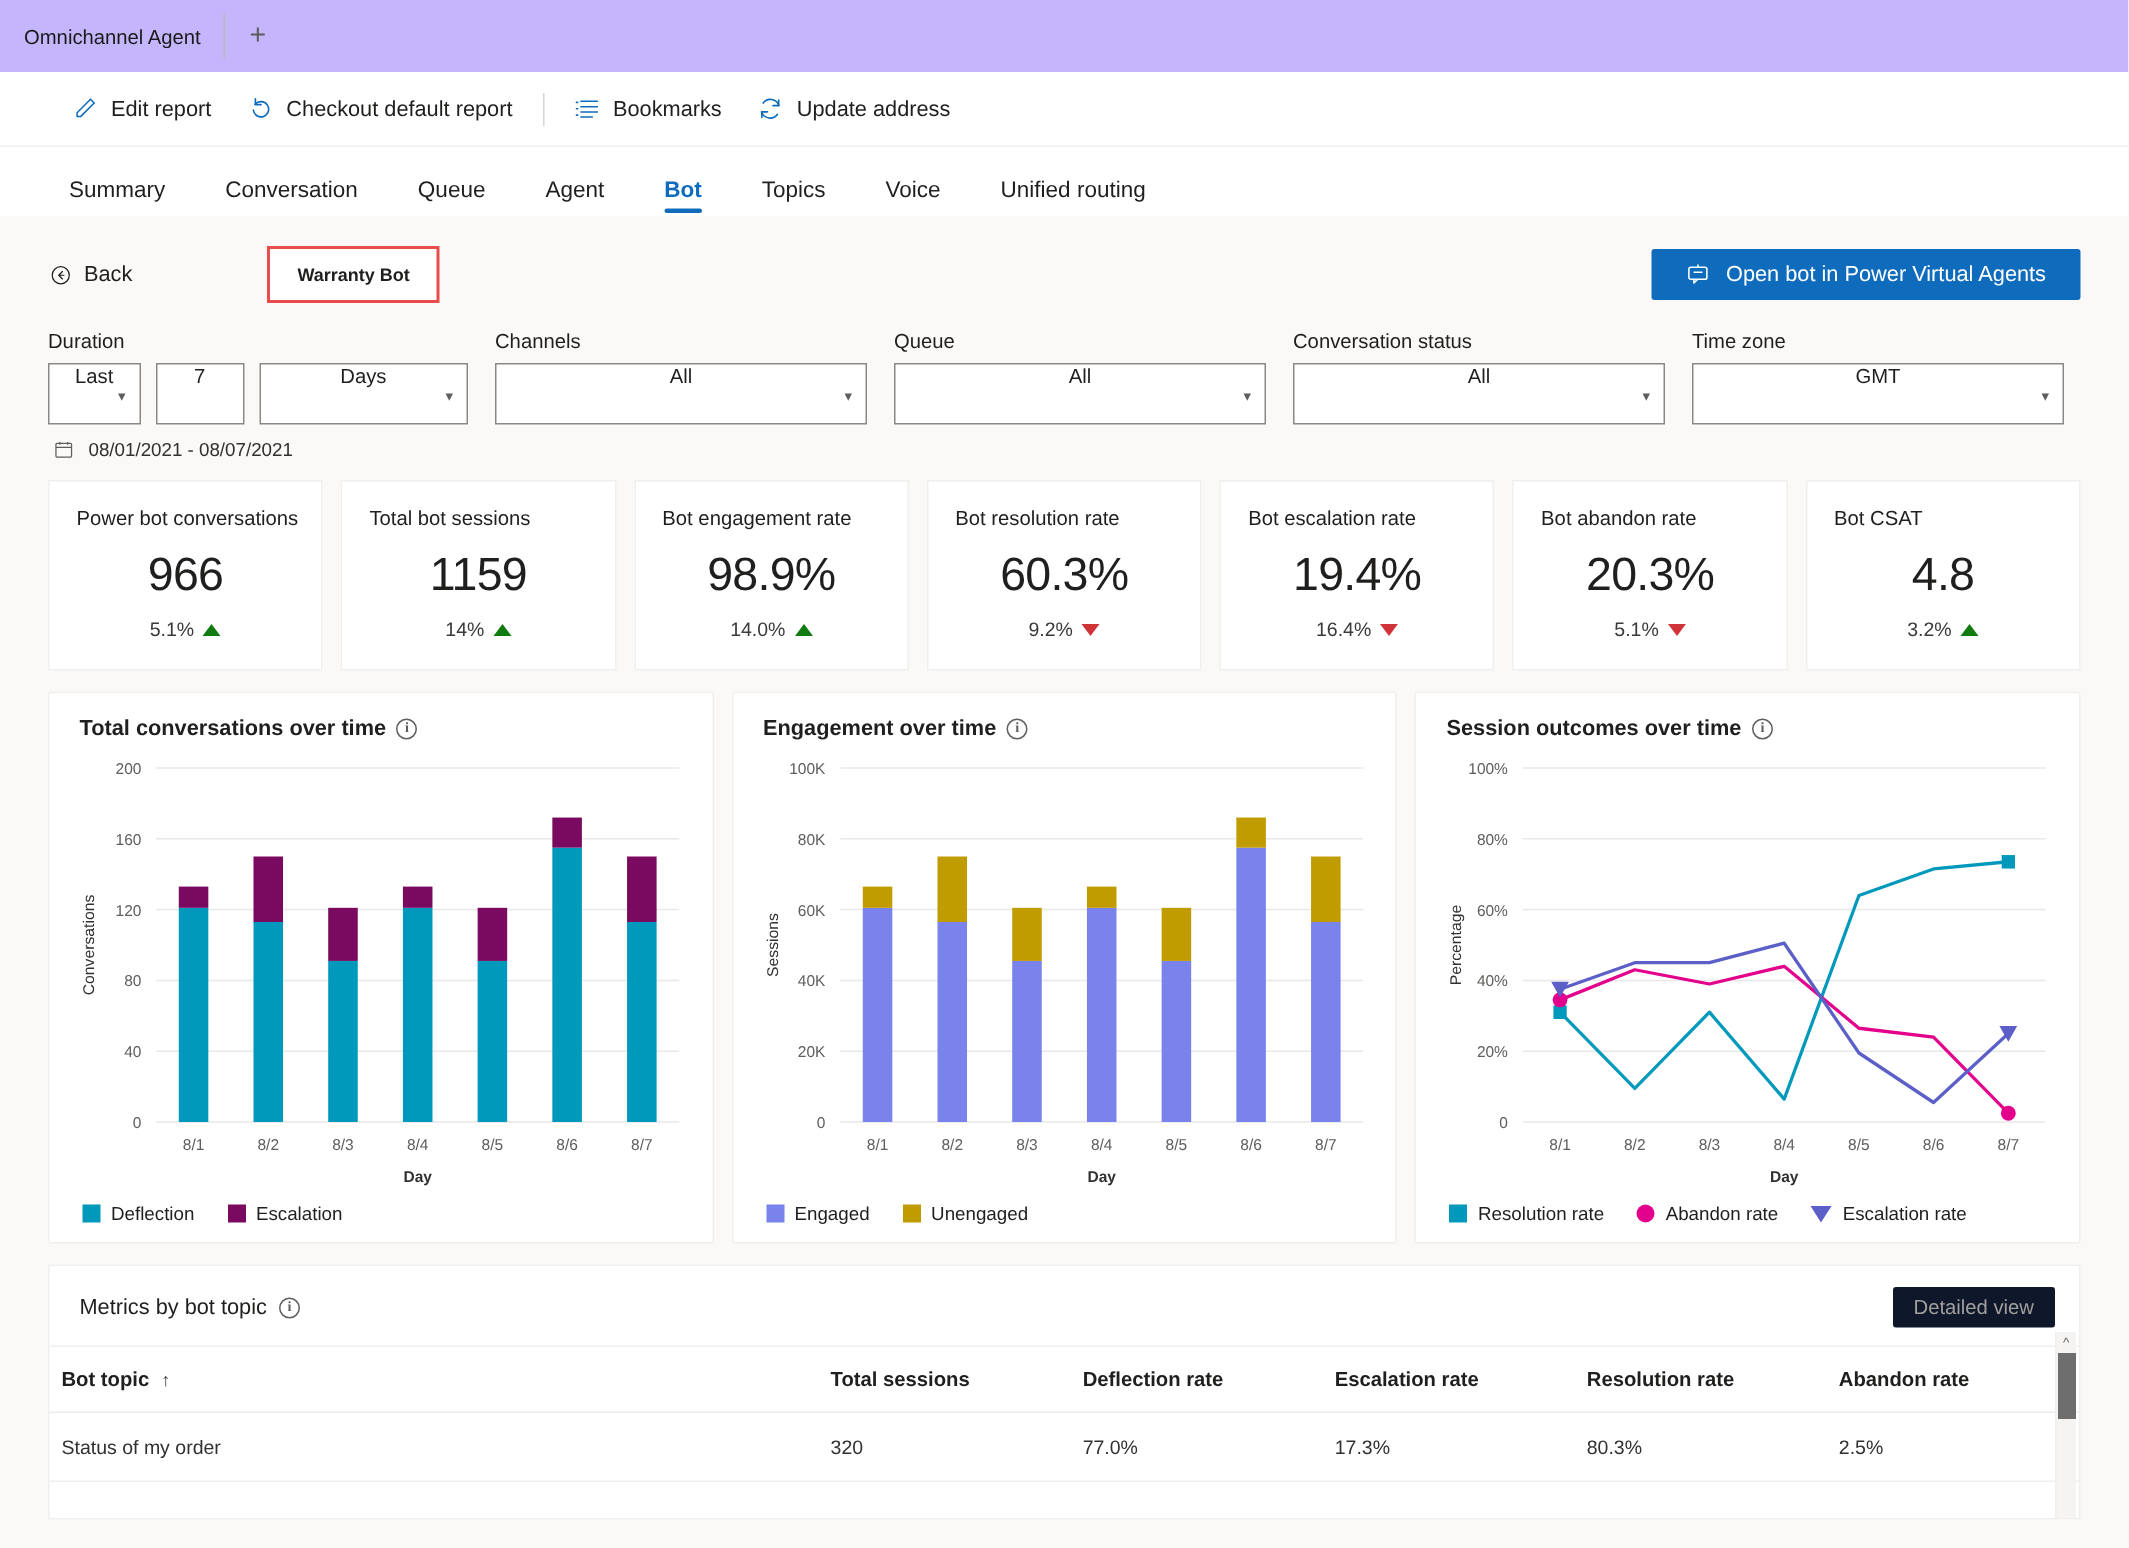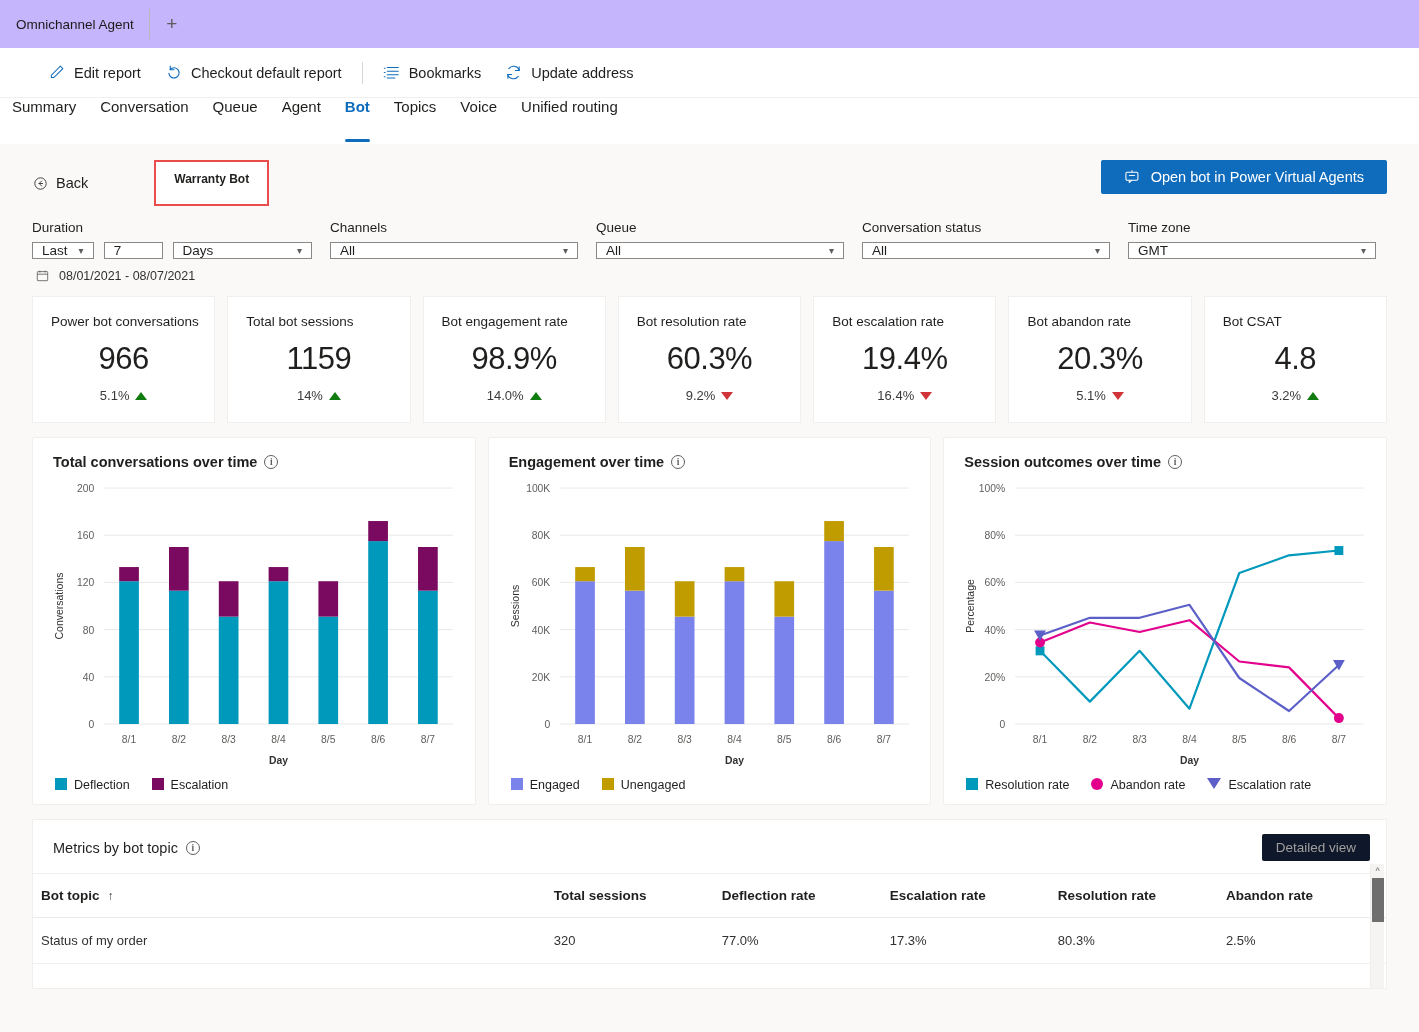--- a/index.html
+++ b/index.html
@@ -44,58 +44,58 @@
   .cmd{
     display:flex; align-items:center; gap:9px; font-size:14.5px; color:#201f1e;
     padding:6px 12px; cursor:pointer; white-space:nowrap;
   }
   .cmdsep{ width:1px; height:22px; background:#d6d6d6; margin:0 8px; }
   .ic{ display:inline-flex; width:17px; height:17px; align-items:center; justify-content:center; }
   .ic svg{ display:block; }
 
   
   .navtabs{
-    height:46px; display:flex; gap:0px;
+    height:46px; display:flex; align-items:flex-end; padding-left:34px; gap:16px;
     background:#ffffff;
   }
   .navtab{
     font-size:15px; color:#201f1e; padding:0 12px 9px 12px; cursor:pointer;
     position:relative; white-space:nowrap;
   }
   .navtab.sel{ font-weight:bold; color:#0f6cbd; }
   .navtab.sel::after{
     content:""; position:absolute; left:12px; right:12px; bottom:2px; height:3px;
     background:#0f6cbd; border-radius:2px;
   }
 
   
   .page{ background:#faf9f8; padding:0 0 0 0; height:898px; position:relative; }
 
   .headerrow{
-    display:flex; padding:16px 32px 0 32px; height:62px;
+    display:flex; align-items:center; padding:16px 32px 0 32px; height:62px;gap:24px;
   }
   .backbtn{ display:flex; align-items:center; gap:7px; font-size:14.5px; color:#201f1e; cursor:pointer; }
   .botname{
     margin-left:66px; border:2px solid #ea4b4b; padding:10px 18px;
     font-size:12px; font-weight:bold; color:#201f1e; background:#fff;
   }
   .pvabtn{
     margin-left:auto; background:#0f6cbd; color:#fff; font-size:14.5px;
     padding:0 23px; height:34px; display:flex; align-items:center; gap:10px;
     border-radius:2px; cursor:pointer; white-space:nowrap;
   }
 
   
   .filters{ display:flex; padding:14px 32px 0 32px; gap:18px; }
   .fgroup{ display:flex; flex-direction:column; }
   .flabel{ font-size:13.5px; color:#201f1e; margin-bottom:7px; }
   .fctl{
-    height:17px; border:1px solid #8a8886; background:#fff; display:flex;
+    height:41px; border:1px solid #8a8886; background:#fff; display:flex;
     align-items:center; padding:0 9px; font-size:13.5px; color:#201f1e;
-    cursor:pointer; position:relative;
+    cursor:pointer; position:relative;flex-direction:column;
   }
   .fctl .chev{ margin-left:auto; color:#605e5c; font-size:10px; }
   .durrow{ display:flex; gap:10px; }
   .daterange{
     display:flex; align-items:center; gap:8px; font-size:12.5px; color:#323130;
     padding:8px 0 0 34px;
   }
 
   
   .kpis{ display:flex; gap:12px; padding:12px 32px 0 32px; }
@@ -117,21 +117,21 @@
     padding:16px 14px 12px 14px; height:368px; display:flex; flex-direction:column;
   }
   .cardtitle{ font-size:14.5px; font-weight:bold; color:#201f1e; display:flex; align-items:center; gap:7px; padding-left:6px;}
   .infoi{
     width:14px; height:14px; border:1.2px solid #605e5c; border-radius:50%;
     display:inline-flex; align-items:center; justify-content:center;
     font-size:9.5px; color:#605e5c; font-weight:bold; font-family:"Liberation Serif", serif;
   }
   .plotwrap{ flex:1; position:relative; margin-top:6px; }
   .legendrow{ display:flex; gap:22px; padding:2px 0 0 8px; font-size:12.5px; color:#201f1e; }
-  .lgi{ display:flex; gap:7px; }
+  .lgi{ display:flex; align-items:center; gap:7px; }
   .swatch{ width:12px; height:12px; }
   .swcircle{ width:12px; height:12px; border-radius:50%; }
   .swtri{ width:0;height:0; border-left:7px solid transparent; border-right:7px solid transparent; border-top:11px solid #5b5fc7;}
 
   svg.plot{ width:100%; height:100%; display:block; }
   .axlab{ font-size:10.5px; fill:#605e5c; font-family:"Liberation Sans", sans-serif; }
   .axtitle{ font-size:10.5px; fill:#323130; font-family:"Liberation Sans", sans-serif; }
   .grid{ stroke:#e8e8e8; stroke-width:1; }
 
   

